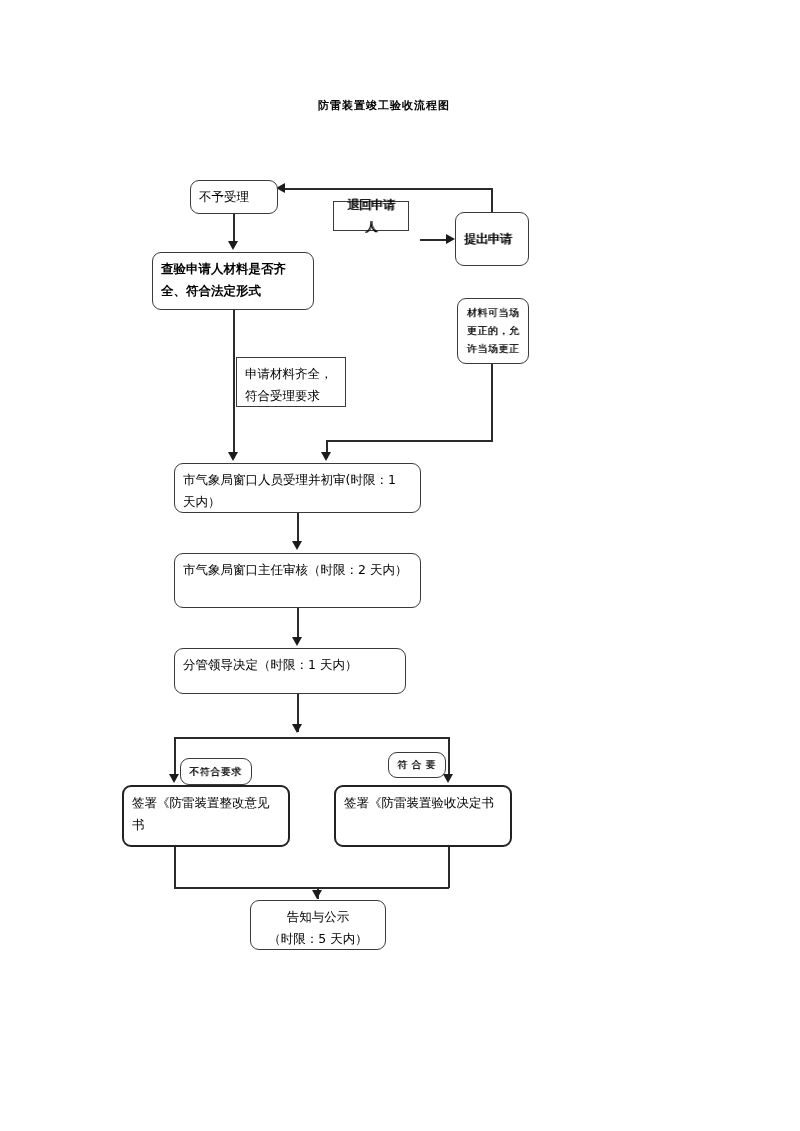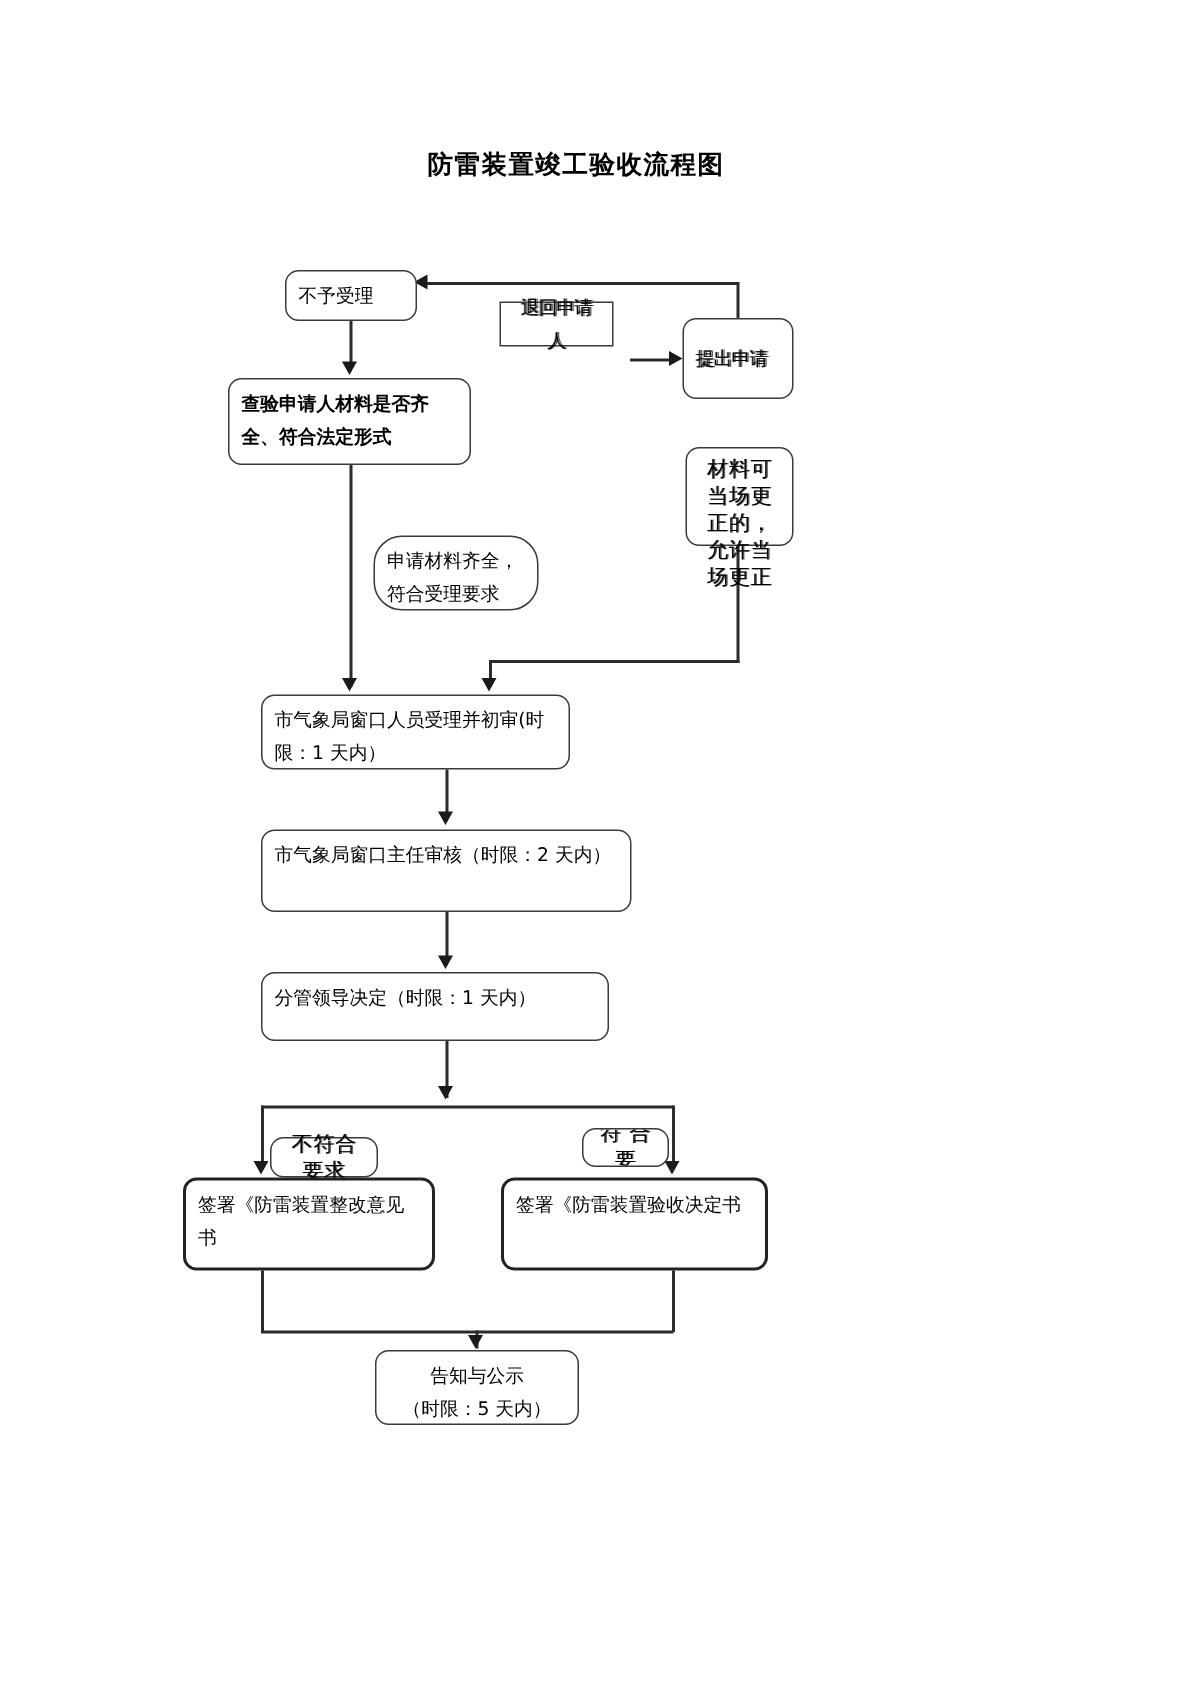--- a/index.html
+++ b/index.html
@@ -17,21 +17,21 @@
     height: 1131px;
     background: #ffffff;
     overflow: hidden;
   }
   #doc-title {
     position: absolute;
     left: 0;
     top: 98px;
     width: 768px;
     text-align: center;
-    font-size: 17px;
+    font-size: 11px;
     font-weight: bold;
     letter-spacing: 1px;
     color: #000000;
   }
   
   .node {
     position: absolute;
     box-sizing: border-box;
     border: 1px solid #3a3a3a;
     background: #ffffff;
@@ -60,21 +60,21 @@
   .smeared .txt {
     text-shadow: 1.1px 0 0 rgba(40,40,40,.75), -0.6px 0.4px 0 rgba(70,70,70,.5);
     letter-spacing: -0.6px;
   }
   .smeared2 .txt {
     text-shadow: 1.4px 0.2px 0 rgba(40,40,40,.8), -0.8px 0.3px 0 rgba(60,60,60,.55);
     letter-spacing: -1.1px;
   }
   .handwrite .txt {
     font-family: "DejaVu Serif", "Liberation Serif", serif;
-    font-size: 14px;
+    font-size: 10px;
     line-height: 18px;
     text-shadow: 0.9px 0 0 rgba(35,35,35,.7);
     letter-spacing: 0.5px;
   }
   .clip { overflow: hidden; }
 
   
   .ln {
     position: absolute;
     background: #2b2b2b;
@@ -125,25 +125,25 @@
 
 
   <div class="node rounded center mid smeared" style="left:455px; top:212px; width:74px; height:54px;">
     <span class="txt">提出申请</span>
   </div>
 
   <div class="node rounded center handwrite" style="left:457px; top:298px; width:72px; height:66px;">
     <span class="txt">材料可当场更正的，允许当场更正</span>
   </div>
 
-  <div class="node square" style="left:249px; top:357px; width:110px; height:50px;border-radius:19px;">
+  <div class="node square" style="left:236px; top:357px; width:110px; height:50px;">
     <span class="txt">申请材料齐全，符合受理要求</span>
   </div>
 
-  <div class="node rounded clip" style="left:174px; top:463px; width:206px; height:50px;">
+  <div class="node rounded clip" style="left:174px; top:463px; width:247px; height:50px;">
     <span class="txt">市气象局窗口人员受理并初审(时限：1 天内）</span>
   </div>
 
   <div class="node rounded" style="left:174px; top:553px; width:247px; height:55px;">
     <span class="txt">市气象局窗口主任审核（时限：2 天内）</span>
   </div>
 
   <div class="node rounded" style="left:174px; top:648px; width:232px; height:46px;">
     <span class="txt">分管领导决定（时限：1 天内）</span>
   </div>

